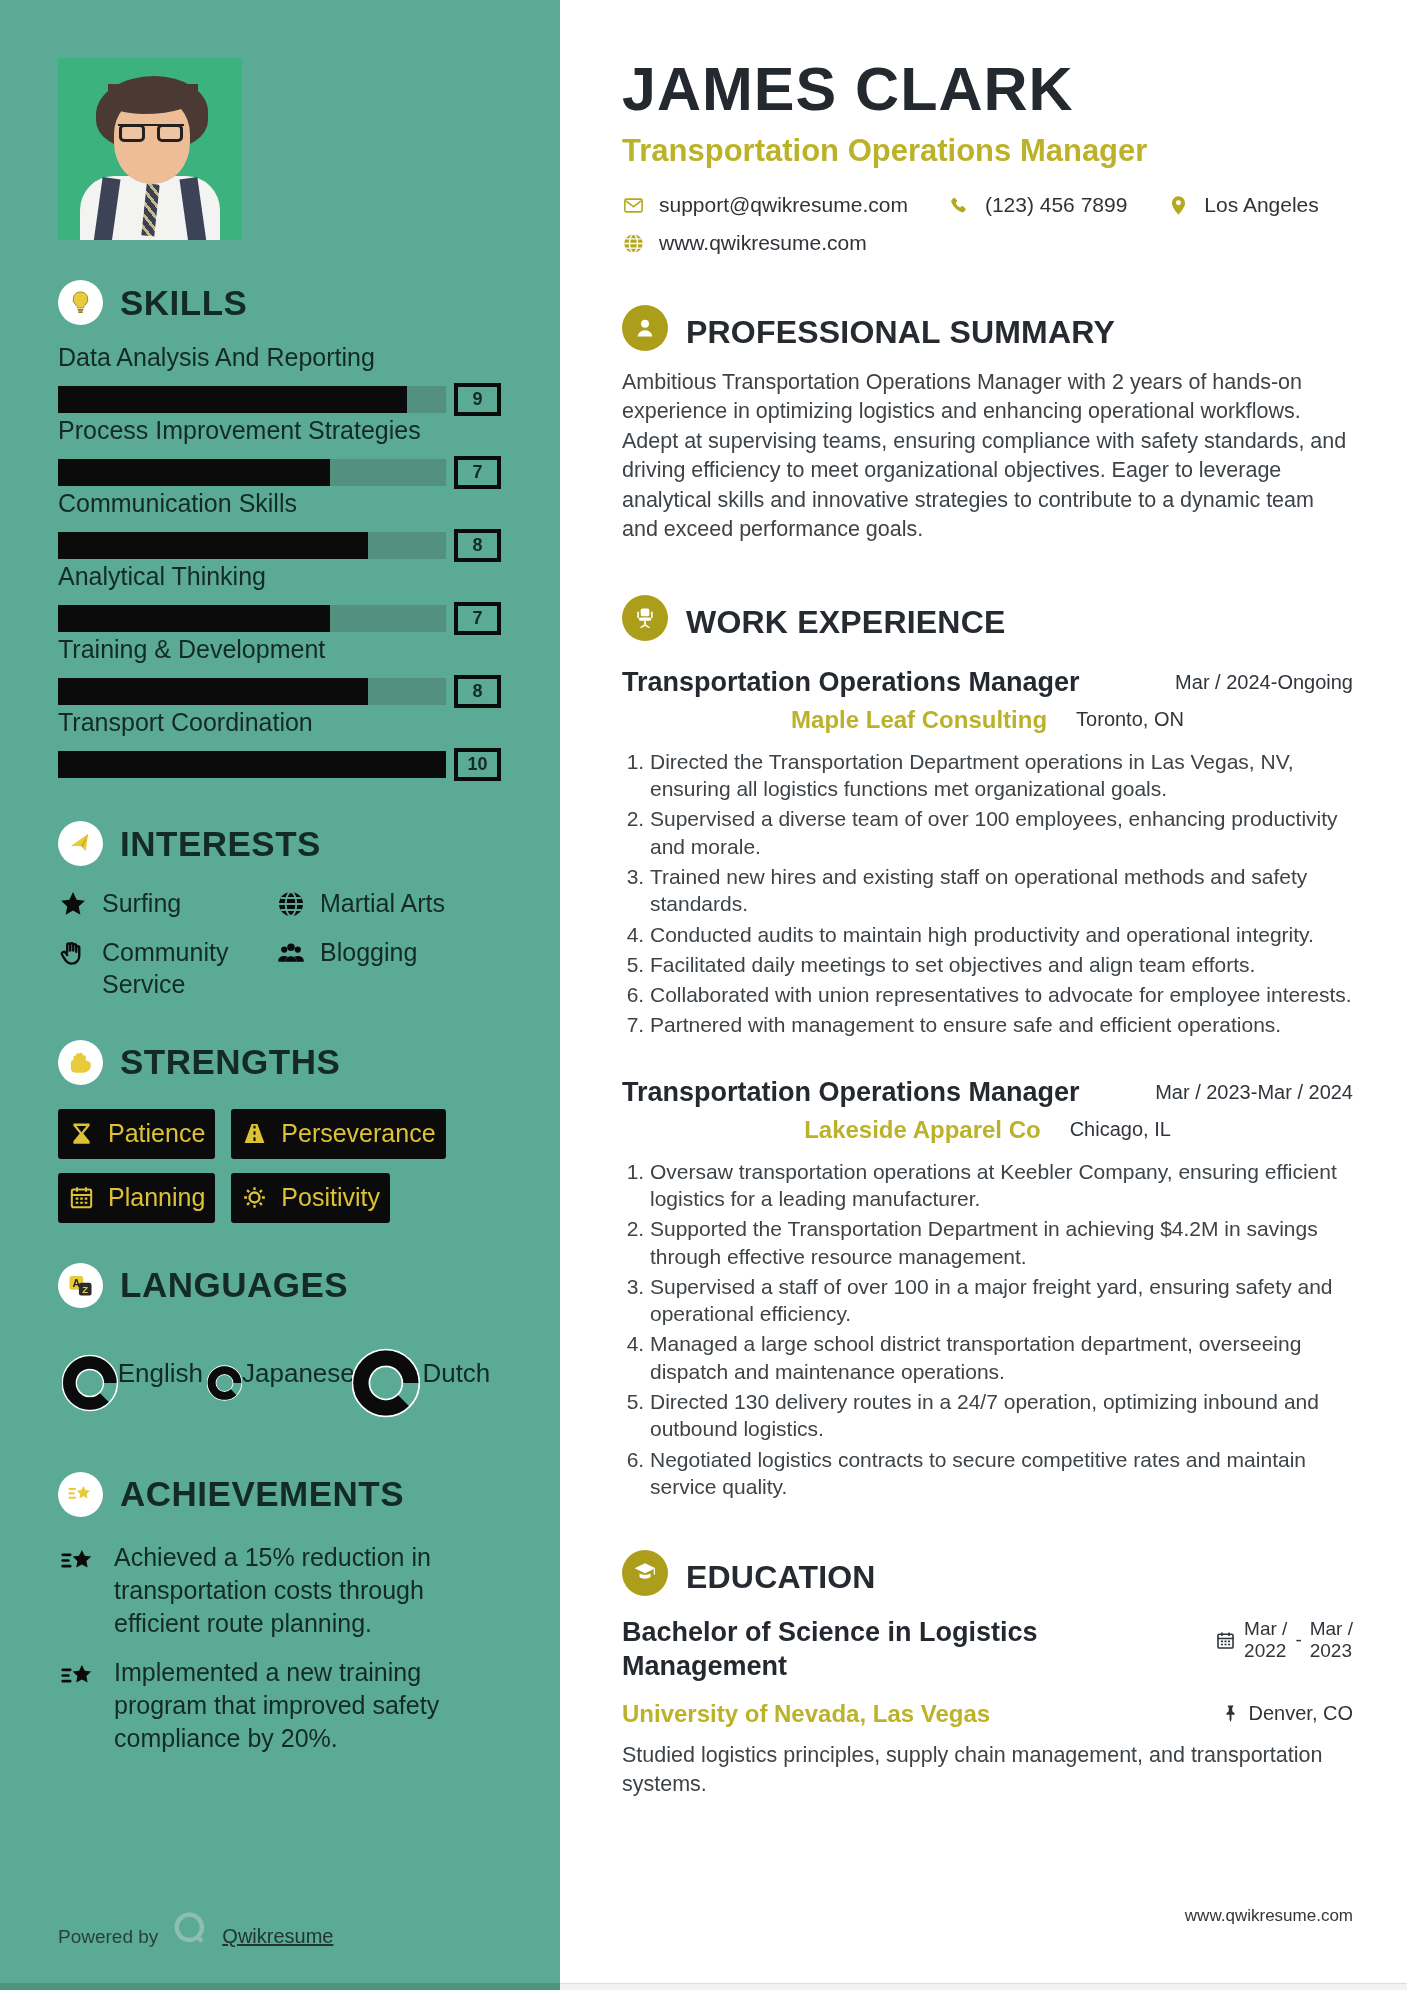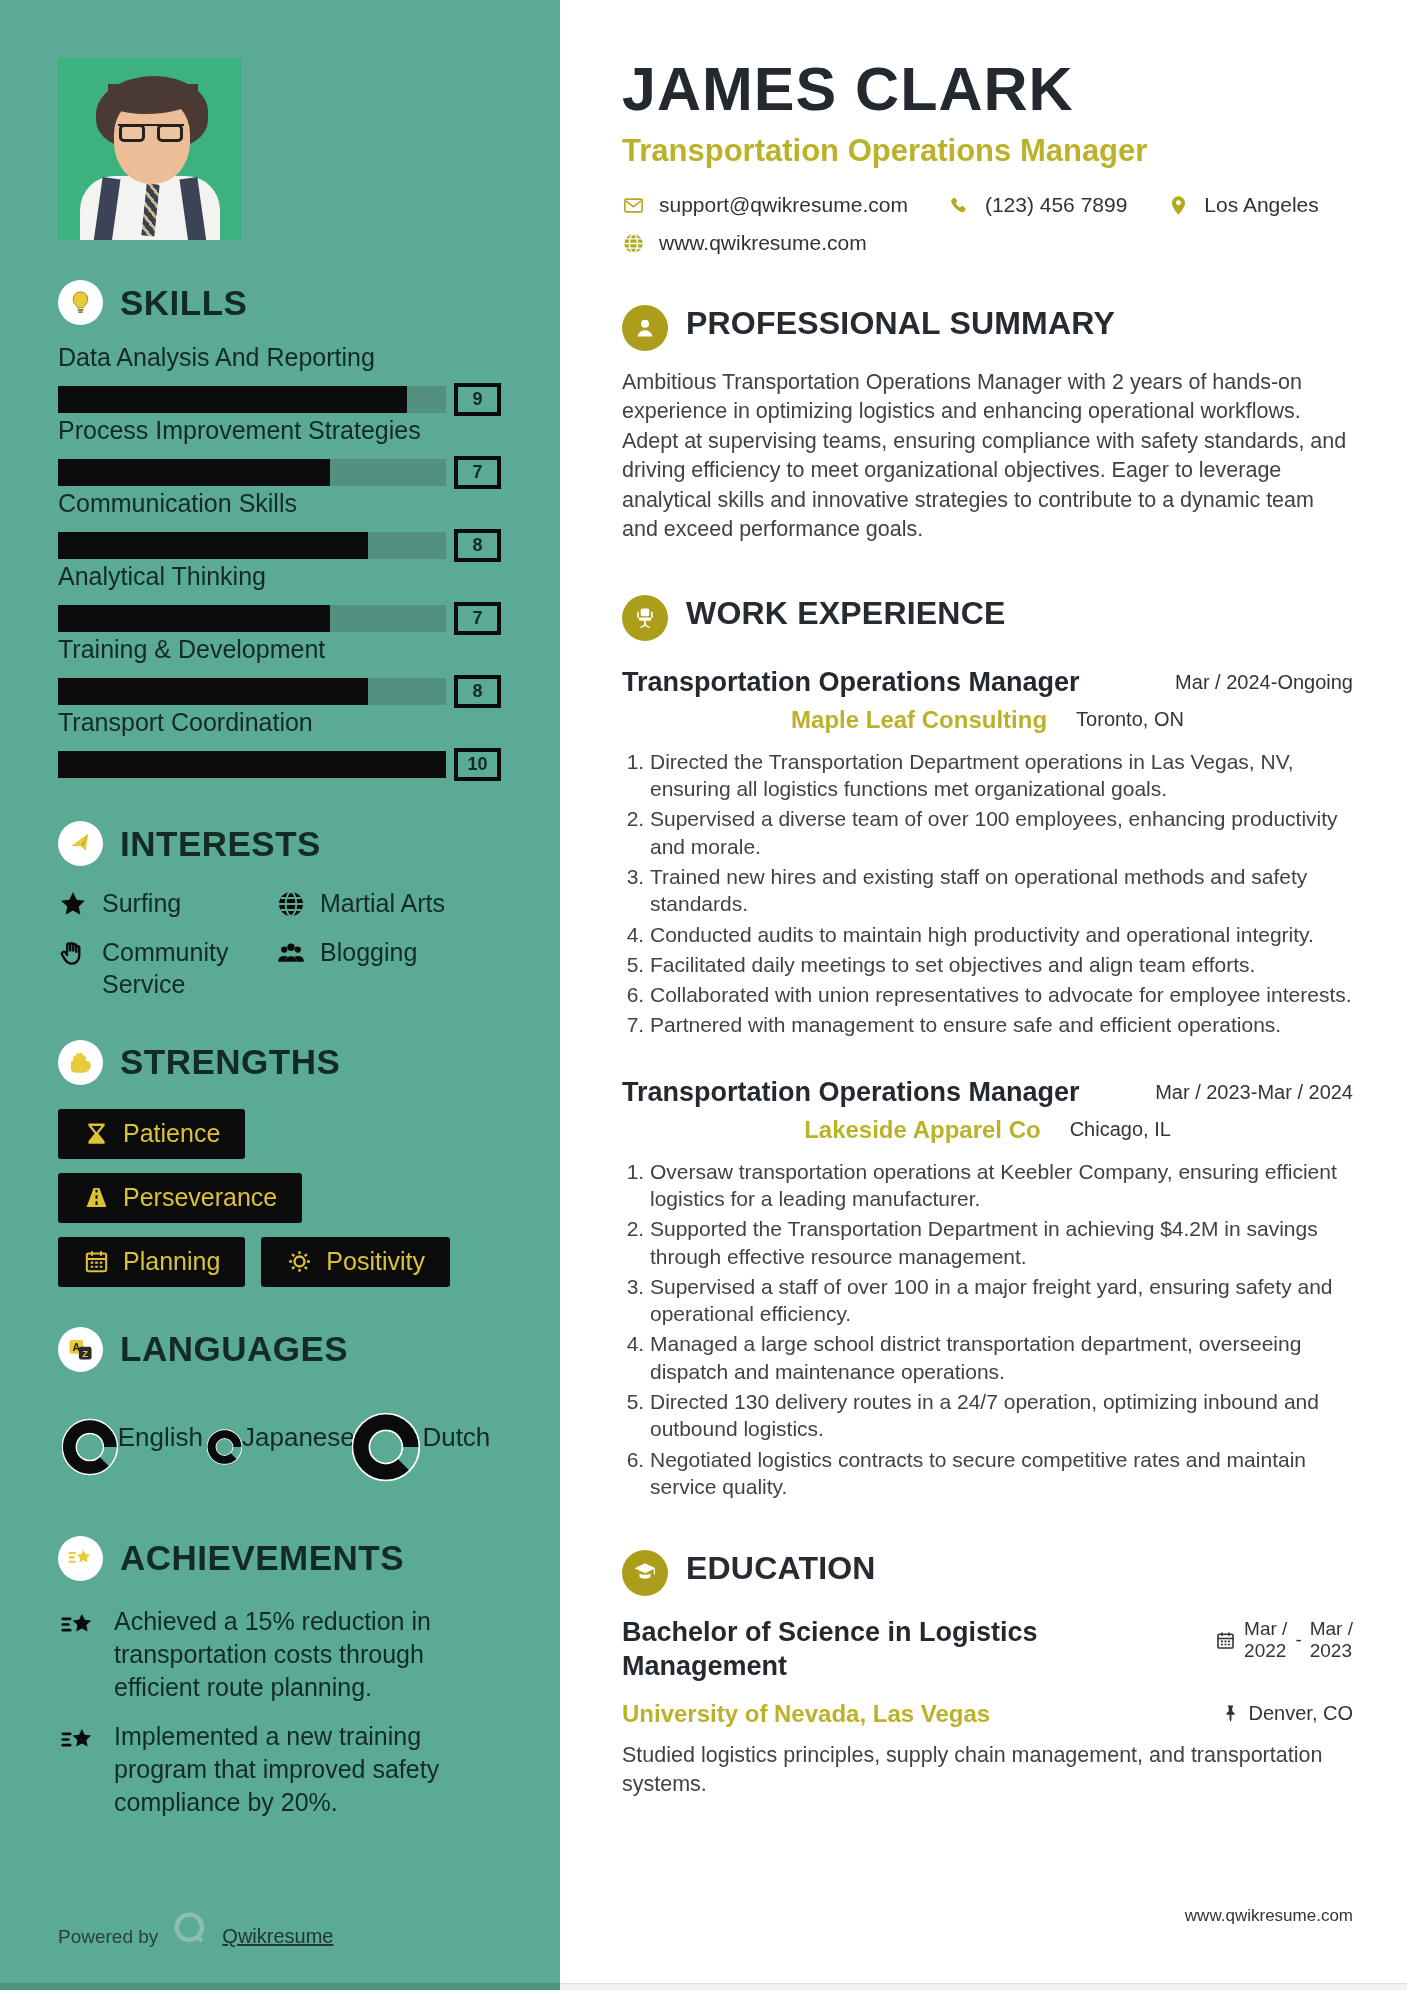--- a/index.html
+++ b/index.html
@@ -41,21 +41,21 @@
                  font-size:18px; font-weight:bold; color:#132B24; }
 
   
   .interests-grid { margin-top:22px; display:grid; grid-template-columns:218px auto; row-gap:18px; }
   .interest { display:flex; gap:14px; font-size:25px; line-height:1.25; color:#132B24; align-items:flex-start; }
   .interest .ic { width:30px; height:30px; color:#0B0B0B; flex:0 0 auto; margin-top:1px; }
   .interest .ic svg { width:100%; height:100%; }
 
   
   .strengths-wrap { margin-top:24px; display:flex; flex-wrap:wrap; gap:14px 16px; }
-  .strength { display:inline-flex; align-items:center; gap:13px; height:50px; padding:0 25px; background:#0B0B0B;
+  .strength { display:inline-flex; align-items:center; gap:13px; height:50px; padding:0 10px; background:#0B0B0B;
               border-radius:3px; color:#DDC235; font-size:25px; }
   .strength .ic { width:27px; height:27px; color:#DDC235; } .strength .ic svg { width:100%; height:100%; }
 
   
   .langs { margin-top:26px; display:flex; }
   .lang { width:145px; display:flex; flex-direction:row; align-items:flex-start; }
   .lang svg.donut { width:98px; height:98px; margin-left:4px; }
   .lang-label { margin-top:24px; font-size:26px; color:#132B24; width:106px; text-align:center; }
 
   
@@ -74,21 +74,21 @@
   .name { font-size:61px; font-weight:800; letter-spacing:1px; color:#24282F; }
   .job-subtitle { margin-top:9px; font-size:31px; font-weight:700; color:#BCB22A; }
 
   .contact { margin-top:24px; }
   .contact-row { display:flex; align-items:center; gap:14px; margin-top:14px; font-size:21px; color:#2F3338; }
   .contact-item { display:flex; align-items:center; gap:14px; }
   .contact-item + .contact-item { margin-left:26px; }
   .contact .ic { width:23px; height:23px; color:#B5A922; } .contact .ic svg { width:100%; height:100%; }
 
   .main-section { margin-top:50px; }
-  .main-head { display:flex; align-items:flex-start; gap:18px; }
+  .main-head { display:flex; align-items:flex-end; gap:18px; }
   .main-badge { width:46px; height:46px; border-radius:50%; background:#AC9E1A; display:flex; align-items:center; justify-content:center; flex:0 0 auto; }
   .main-badge svg { width:26px; height:26px; }
   .main-title { font-size:32px; font-weight:800; color:#262A31; letter-spacing:.2px; }
 
   .summary-text { margin-top:17px; font-size:21.5px; line-height:1.37; color:#3E4347; }
 
   .job { margin-top:26px; }
   .job + .job { margin-top:38px; }
   .job-head { display:flex; justify-content:space-between; align-items:flex-start; }
   .job-role { font-size:27px; font-weight:700; color:#24282F; }

